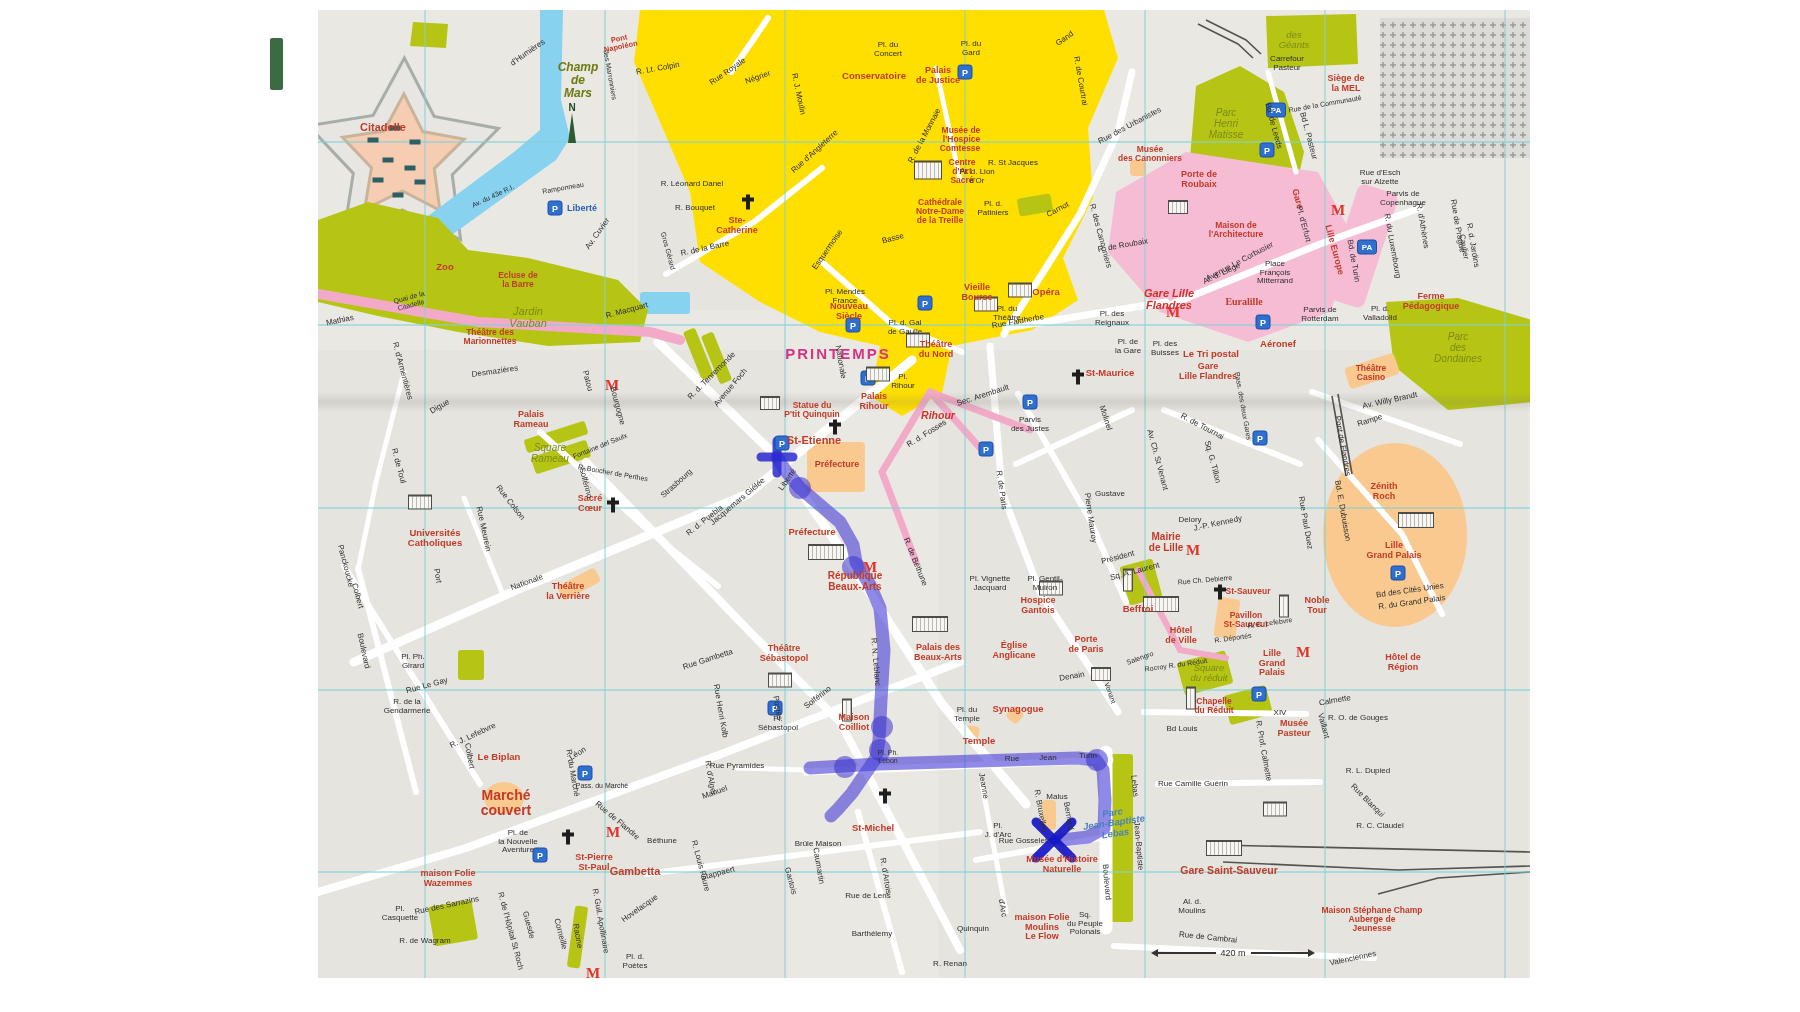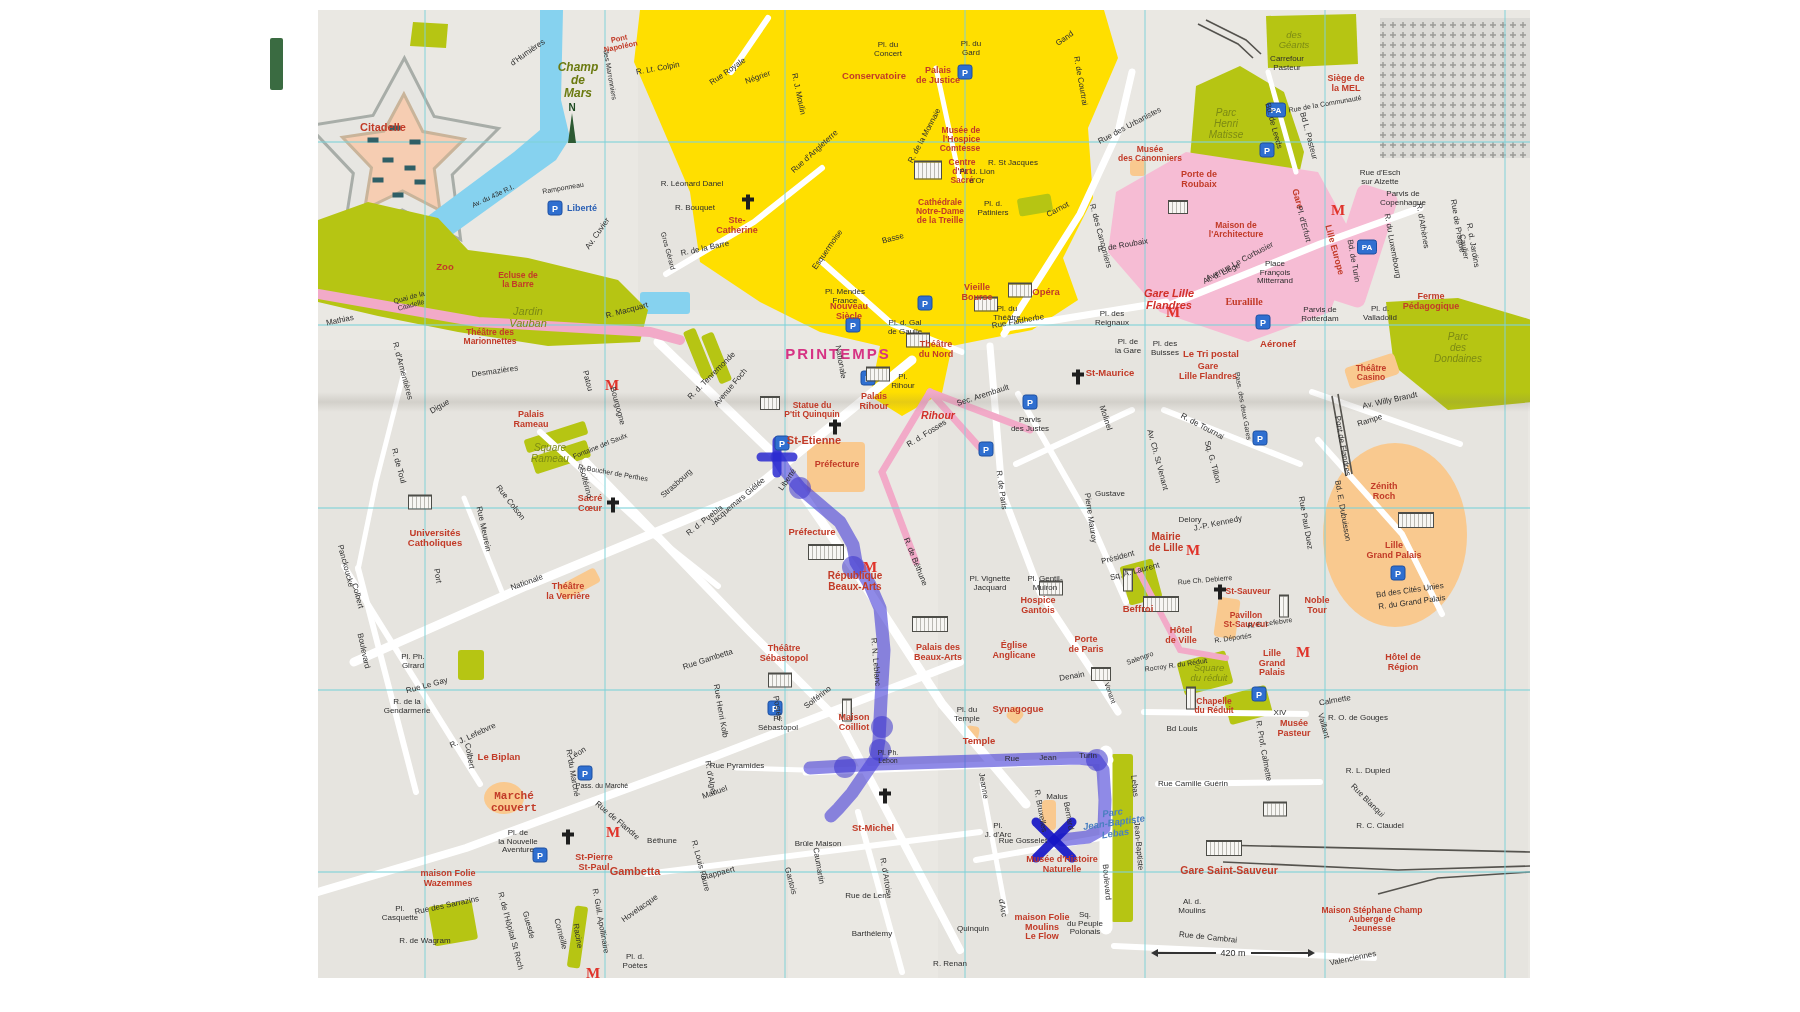--- a/index.html
+++ b/index.html
@@ -241,21 +241,21 @@
 Napoléon</div>
         <div class="lb c-poi" style="left: 213px; top: 410px; position: absolute; transform: translate(-50%, -50%); font-size: 9px;">Palais
 Rameau</div>
         <div class="lb c-poi" style="left: 272px; top: 494px; position: absolute; transform: translate(-50%, -50%); font-size: 9px;">Sacré
 Cœur</div>
         <div class="lb c-poi" style="left: 117px; top: 528px; position: absolute; transform: translate(-50%, -50%);">Universités
 Catholiques</div>
         <div class="lb c-poi" style="left: 250px; top: 582px; position: absolute; transform: translate(-50%, -50%); font-size: 9px;">Théâtre
 la Verrière</div>
         <div class="lb c-poi" style="left: 181px; top: 747px; position: absolute; transform: translate(-50%, -50%);">Le Biplan</div>
-        <div class="lb c-poi" style="left: 196px; top: 793px; position: absolute; transform: translate(-50%, -50%); font-size: 11px; font-family: Liberation Mono, monospace;">Marché
+        <div class="lb c-poi" style="left: 188px; top: 793px; position: absolute; transform: translate(-50%, -50%); font-size: 14px;">Marché
 couvert</div>
         <div class="lb c-poi" style="left: 130px; top: 869px; position: absolute; transform: translate(-50%, -50%); font-size: 9px;">maison Folie
 Wazemmes</div>
         <div class="lb c-poi" style="left: 317px; top: 822px; position: absolute; transform: translate(-50%, -50%); font-size: 11px; margin-top: 40px;">Gambetta</div>
         <div class="lb c-poi" style="left: 276px; top: 853px; position: absolute; transform: translate(-50%, -50%); font-size: 9px;">St-Pierre
 St-Paul</div>
         <div class="lb c-poi" style="left: 555px; top: 818px; position: absolute; transform: translate(-50%, -50%);">St-Michel</div>
         <div class="lb c-poi" style="left: 466px; top: 644px; position: absolute; transform: translate(-50%, -50%); font-size: 9px;">Théâtre
 Sébastopol</div>
         <div class="lb c-poi" style="left: 536px; top: 713px; position: absolute; transform: translate(-50%, -50%); font-size: 9px;">Maison

